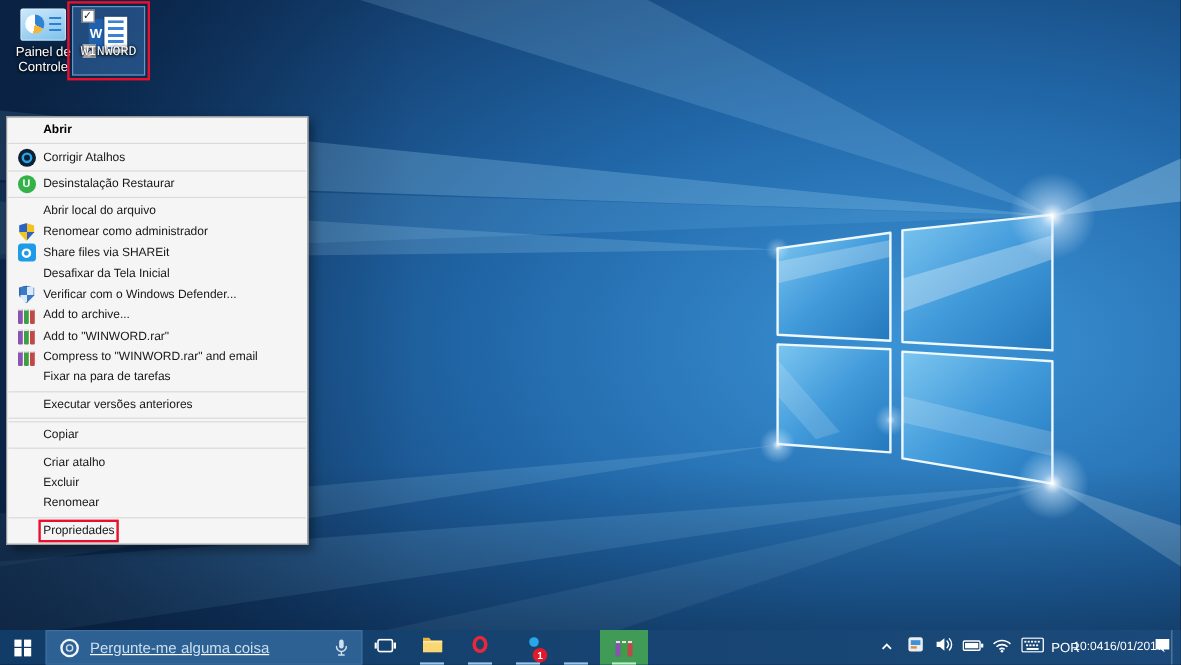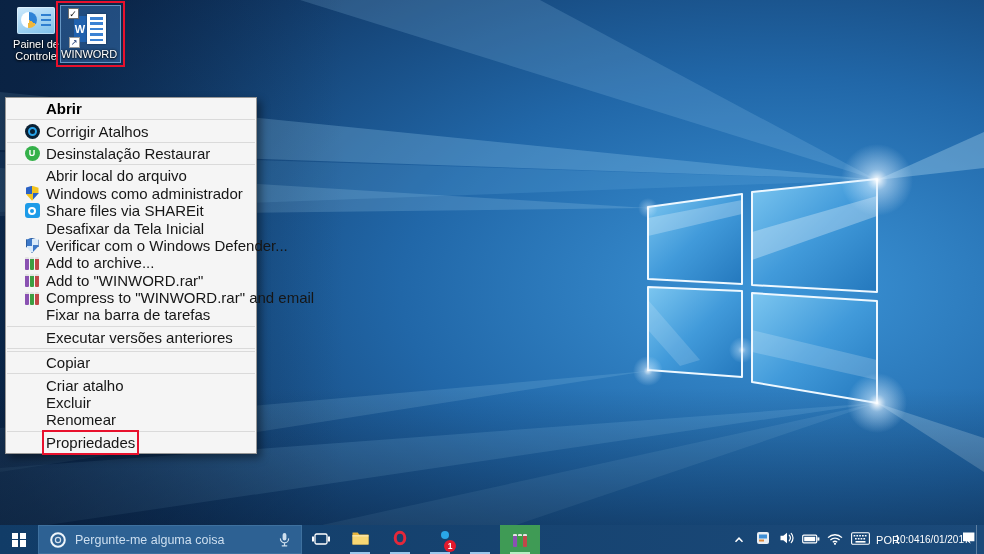--- a/index.html
+++ b/index.html
@@ -30,26 +30,26 @@
     display:flex;align-items:center;justify-content:center;}
   .ww-page{position:absolute;left:13px;top:0;width:19px;height:30px;background:#fff;box-shadow:0 0 2px rgba(0,0,0,.4);}
   .ww-page::after{content:"";position:absolute;inset:3px 3px 3px 3px;
     background:repeating-linear-gradient(to bottom,#3b82d4 0 2.5px,#fff 2.5px 5.5px);}
   .ww-check{position:absolute;top:-6px;left:-6px;width:11px;height:11px;background:#fff;border:1px solid #6d6d6d;}
   .ww-check::after{content:"✓";position:absolute;inset:0;font-family:"DejaVu Sans",sans-serif;font-size:9px;
     color:#1a1a1a;display:flex;align-items:center;justify-content:center;}
   .ww-arrow{position:absolute;left:-5px;bottom:-4px;width:11px;height:11px;background:#fff;border:1px solid #9a9a9a;}
   .ww-arrow::after{content:"↗";position:absolute;inset:0;font-family:"DejaVu Sans",sans-serif;font-size:8px;
     color:#17336e;display:flex;align-items:center;justify-content:center;}
-  .ww-label{position:absolute;left:0;right:0;top:42px;text-align:left;}
+  .ww-label{position:absolute;left:0;right:0;top:32px;text-align:center;font-family:Liberation Mono, monospace;}
 
   
   .context-menu{position:absolute;left:5px;top:97px;width:252px;background:#f5f5f5;
     border:1px solid #979797;box-shadow:4px 4px 8px rgba(0,0,0,.42);padding:2px 0;z-index:5;}
-  .menu-item{height:17.4px;display:flex;align-items:center;font-size:15px;color:#161616;cursor:default;padding-left:10px;}
+  .menu-item{height:17.4px;display:flex;align-items:center;font-size:10px;color:#161616;cursor:default;}
   .menu-item.bold .mi-label{font-weight:bold;color:#000;}
   .mi{width:16px;height:16px;flex:0 0 16px;margin:0 6px 0 8px;display:inline-flex;align-items:center;justify-content:center;position:relative;}
   .mi-label{white-space:nowrap;}
   .mi-label.annotated{outline:2px solid var(--red);outline-offset:2px;}
   .menu-sep{height:1px;background:#dadada;margin:2px 1px;}
   .submenu-chevron{width:6px;height:6px;border-top:1.4px solid #3c3c3c;border-right:1.4px solid #3c3c3c;
     transform:rotate(45deg);margin-left:auto;margin-right:13px;}
 
   
   .mi-shortcut-fixer{width:15px;height:15px;border-radius:50%;background:#0c2134;position:relative;}
@@ -66,21 +66,21 @@
     box-shadow:inset 0 0 0 1px #2c5ea0;}
   .mi-winrar{width:15px;height:14px;display:flex;gap:1px;align-items:flex-end;}
   .mi-winrar i{display:block;width:4px;height:13px;border-top:2px solid #e3e3e3;border-radius:1px;}
 
   
   .taskbar{position:absolute;left:0;right:0;bottom:0;height:29px;background:linear-gradient(to right,#113c67,#1b4a7a);
     display:flex;align-items:stretch;z-index:10;color:#fff;}
   .tb-start{width:38px;display:flex;align-items:center;justify-content:center;}
   .win-logo{width:14px;height:14px;display:grid;grid-template-columns:1fr 1fr;grid-template-rows:1fr 1fr;gap:1.5px;}
   .win-logo i{background:#fff;display:block;}
-  .tb-search{width:264px;background:#2d6193;border:1px solid #3e719f;display:flex;align-items:center;position:relative;}
+  .tb-search{width:264px;background:#2d6193;border:1px solid #3e719f;display:flex;align-items:center;position:relative;text-decoration:underline;}
   .tb-search .cortana{margin:0 6px 0 10px;display:flex;}
   .tb-search input{flex:1;background:transparent;border:none;outline:none;color:#e8f1f8;font-size:12.5px;
     font-family:"Liberation Sans",sans-serif;min-width:0;}
   .tb-search input::placeholder{color:#cddff0;opacity:1;}
   .tb-search .mic{margin:0 10px 0 4px;display:flex;}
   .tb-btn{width:38px;display:flex;align-items:center;justify-content:center;position:relative;}
   .tb-apps{display:flex;}
   .tb-apps .tb-btn{width:40px;}
   .tb-btn.active{background:#3f9b55;}
   .underline{position:absolute;left:10px;right:10px;bottom:0;height:2px;background:#9cc7ec;}
@@ -209,21 +209,21 @@
       </div>
       <div class="menu-sep"></div>
       <div class="menu-item">
         <span class="mi"></span>
         <span class="mi-label">Abrir local do arquivo</span>
       </div>
       <div class="menu-item">
         <span class="mi">
           <span class="mi-uac"></span>
         </span>
-        <span class="mi-label">Windows como administrador</span>
+        <span class="mi-label">Renomear como administrador</span>
       </div>
       <div class="menu-item">
         <span class="mi">
           <span class="mi-shareit"></span>
         </span>
         <span class="mi-label">Share files via SHAREit</span>
       </div>
       <div class="menu-item">
         <span class="mi"></span>
         <span class="mi-label">Desafixar da Tela Inicial</span>
@@ -259,21 +259,21 @@
           <span class="mi-winrar">
             <i style="background:#8a52b2"></i>
             <i style="background:#3e9e42"></i>
             <i style="background:#c14848"></i>
           </span>
         </span>
         <span class="mi-label">Compress to "WINWORD.rar" and email</span>
       </div>
       <div class="menu-item">
         <span class="mi"></span>
-        <span class="mi-label">Fixar na barra de tarefas</span>
+        <span class="mi-label">Fixar na para de tarefas</span>
       </div>
       <div class="menu-sep"></div>
       <div class="menu-item">
         <span class="mi"></span>
         <span class="mi-label">Executar versões anteriores</span>
       </div>
       <div class="menu-sep"></div>
       <div class="menu-sep"></div>
       <div class="menu-item">
         <span class="mi"></span>

